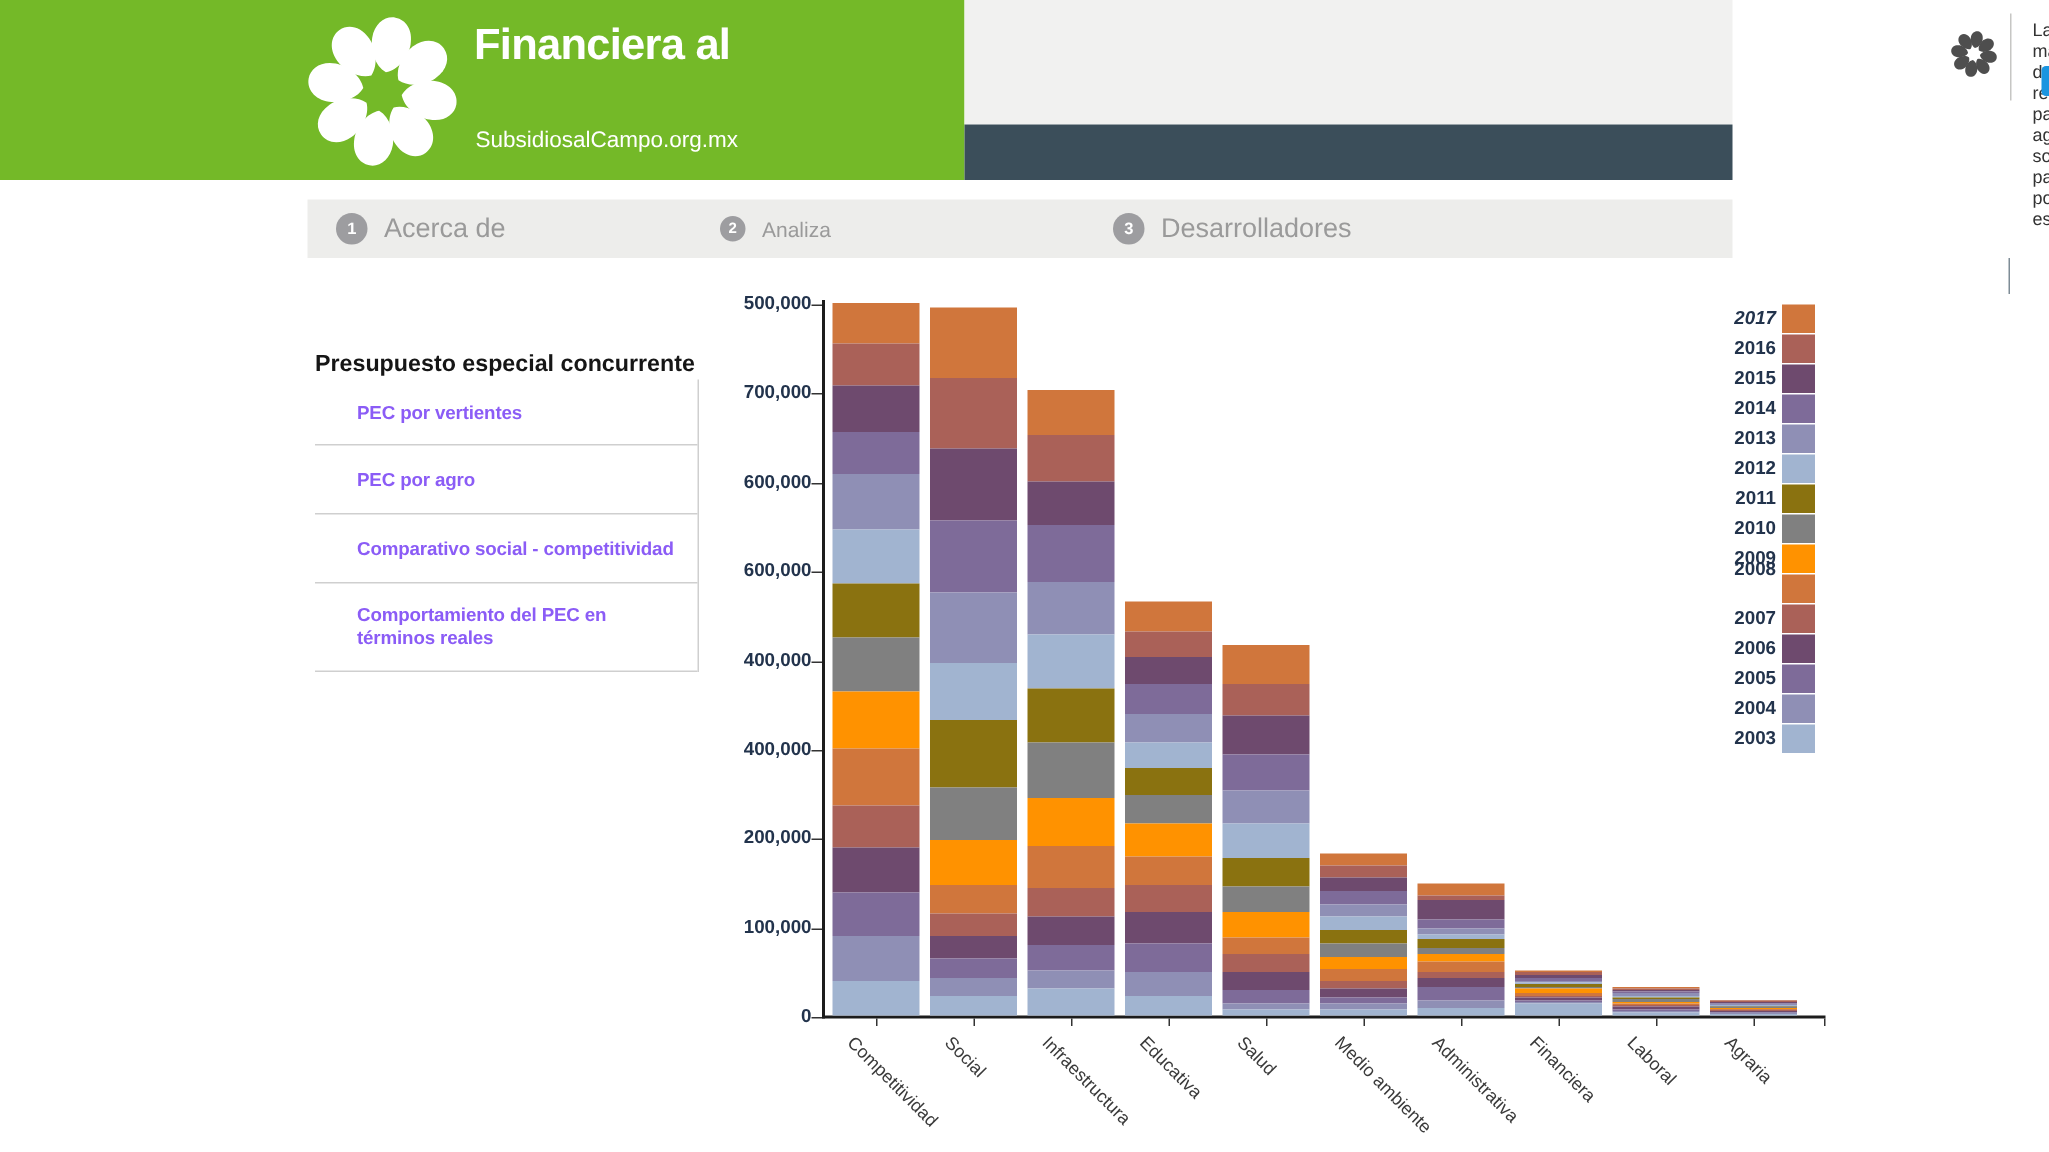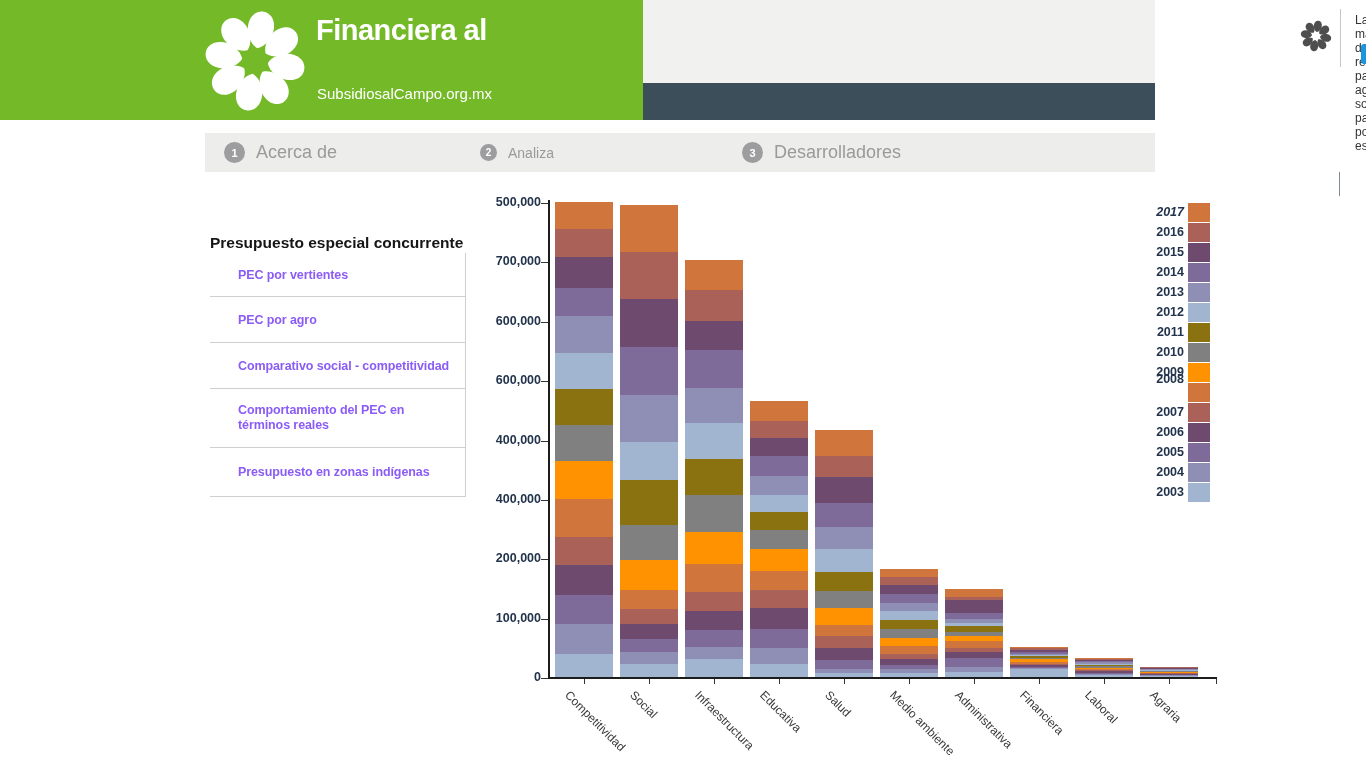--- a/index.html
+++ b/index.html
@@ -140,23 +140,20 @@
         <span>PEC por vertientes</span>
       </li>
     <li>
         <span>PEC por agro</span>
       </li>
     <li>
         <span>Comparativo social - competitividad</span>
       </li>
     <li>
         <span>Comportamiento del PEC en términos reales</span>
-      </li>
-    <li>
-        <span>Presupuesto en zonas indígenas</span>
       </li>
   </ul>
 
   <div class="abs" id="chart-layer">
       <div class="ytick-label" style="left: 466px; top: 670px;">0</div>
       <div class="tick" style="left: 541px; top: 678px; width: 7px; height: 1px;"></div>
       <div class="ytick-label" style="left: 466px; top: 610.625px;">100,000</div>
       <div class="tick" style="left: 541px; top: 618.625px; width: 7px; height: 1px;"></div>
       <div class="ytick-label" style="left: 466px; top: 551.25px;">200,000</div>
       <div class="tick" style="left: 541px; top: 559.25px; width: 7px; height: 1px;"></div>

